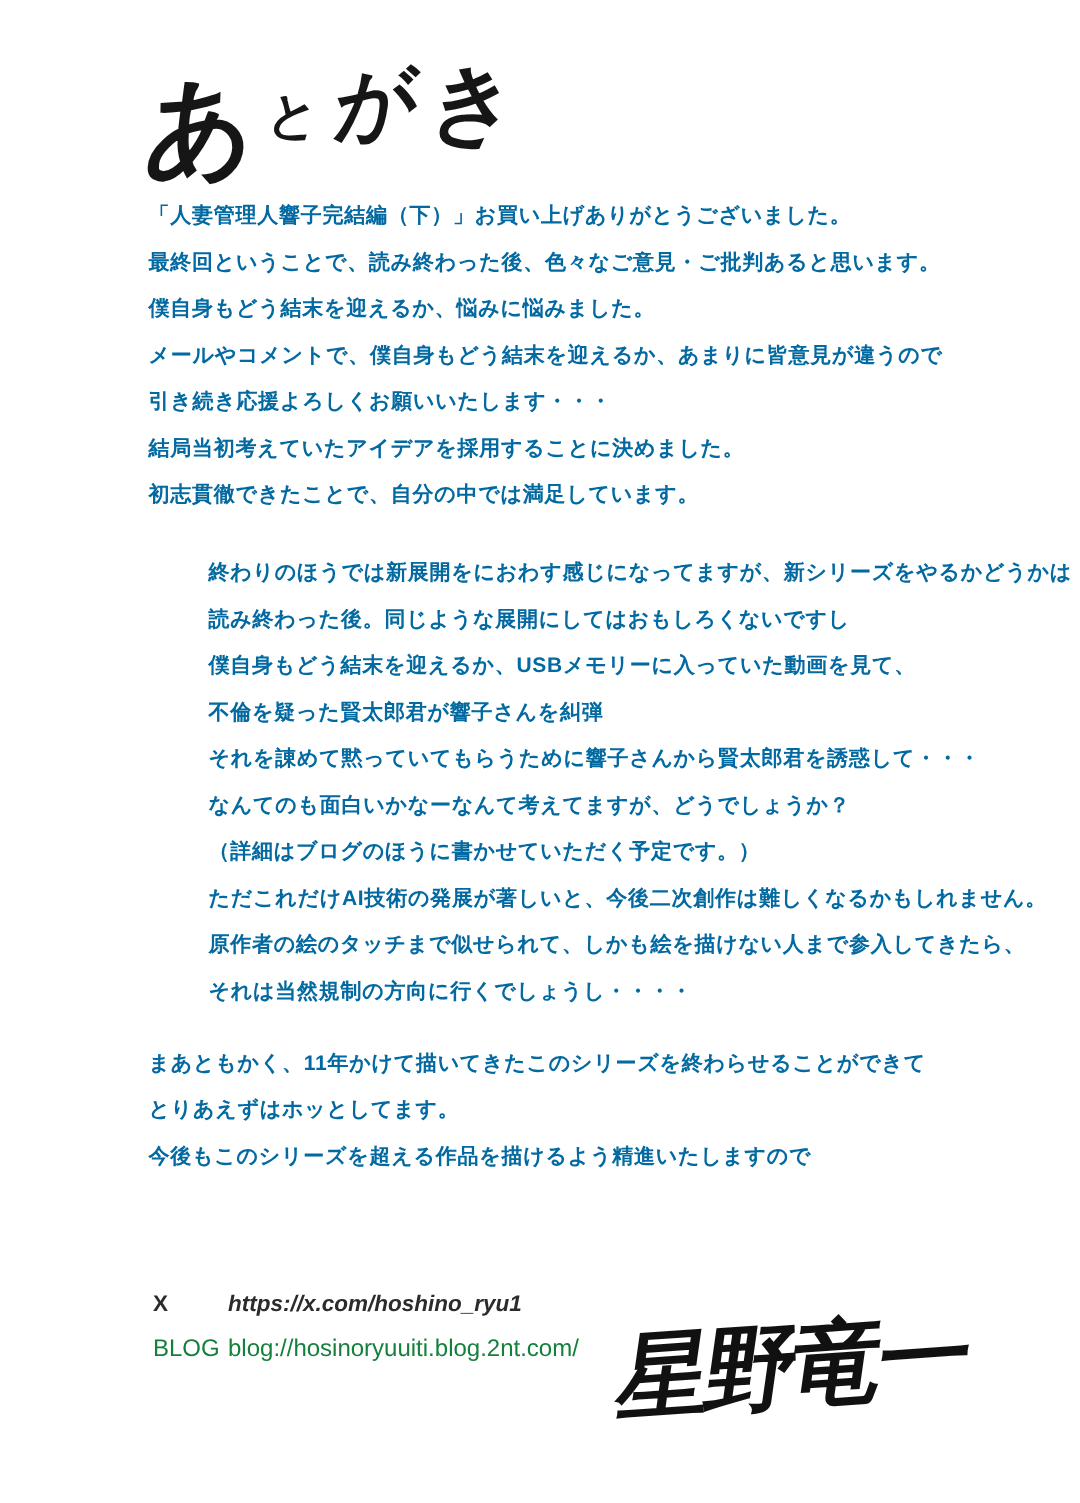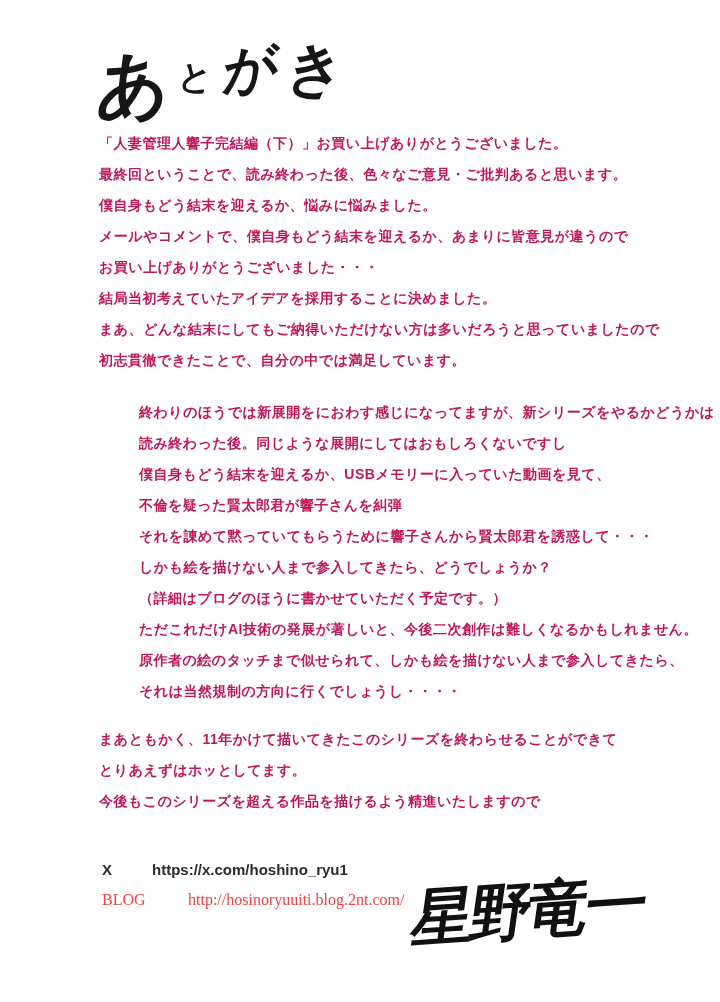--- a/index.html
+++ b/index.html
@@ -36,21 +36,21 @@
 
   
   .body-text {
     position: absolute;
     left: 99px;
     top: 128px;
     width: 580px;
     font-size: 14px;
     font-weight: 600;
     letter-spacing: 0.5px;
-    color: #be185d;
+    color: #0369a1;
   }
   .body-text .line {
     height: 31px;
     line-height: 31px;
     white-space: nowrap;
   }
   .para-2 { margin-top: 21px; margin-left: 40px; }
   .para-3 { margin-top: 17px; }
 
   
@@ -60,22 +60,22 @@
     top: 855px;
   }
   .link-row {
     display: flex;
     height: 30px;
     line-height: 30px;
     align-items: center;
   }
   .link-label { width: 50px; flex: 0 0 50px; }
   .x-row { font-family: "Liberation Sans", sans-serif; font-size: 15px; font-weight: 600; color: #2b2b2b; }
-  .x-row .link-url { font-weight: 600; }
-  .blog-row { font-family: Liberation Serif, serif; font-size: 16px; font-weight: 400; color: #ef4444; gap: 36px; }
+  .x-row .link-url { font-weight: 600; font-style: italic; }
+  .blog-row { font-family: Liberation Sans, sans-serif; font-size: 16px; font-weight: 400; color: #15803d; }
 
   
   .signature {
     position: absolute;
     left: 412px;
     top: 880px;
     font-family: "DejaVu Serif", serif;
     font-size: 62px;
     font-weight: 900;
     color: #111111;
@@ -93,50 +93,49 @@
   <div class="title">
     <span class="c1">あ</span><span class="c2">と</span><span class="c3">が</span><span class="c4">き</span>
   </div>
 
   <div class="body-text">
     <div class="para para-1">
       <div class="line">「人妻管理人響子完結編（下）」お買い上げありがとうございました。</div>
       <div class="line">最終回ということで、読み終わった後、色々なご意見・ご批判あると思います。</div>
       <div class="line">僕自身もどう結末を迎えるか、悩みに悩みました。</div>
       <div class="line">メールやコメントで、僕自身もどう結末を迎えるか、あまりに皆意見が違うので</div>
-      <div class="line">お買い上げありがとうございました・・・</div>
+      <div class="line">引き続き応援よろしくお願いいたします・・・</div>
       <div class="line">結局当初考えていたアイデアを採用することに決めました。</div>
-      <div class="line">まあ、どんな結末にしてもご納得いただけない方は多いだろうと思っていましたので</div>
       <div class="line">初志貫徹できたことで、自分の中では満足しています。</div>
     </div>
     <div class="para para-2">
       <div class="line">終わりのほうでは新展開をにおわす感じになってますが、新シリーズをやるかどうかは</div>
       <div class="line">読み終わった後。同じような展開にしてはおもしろくないですし</div>
       <div class="line">僕自身もどう結末を迎えるか、USBメモリーに入っていた動画を見て、</div>
       <div class="line">不倫を疑った賢太郎君が響子さんを糾弾</div>
       <div class="line">それを諌めて黙っていてもらうために響子さんから賢太郎君を誘惑して・・・</div>
-      <div class="line">しかも絵を描けない人まで参入してきたら、どうでしょうか？</div>
+      <div class="line">なんてのも面白いかなーなんて考えてますが、どうでしょうか？</div>
       <div class="line">（詳細はブログのほうに書かせていただく予定です。）</div>
       <div class="line">ただこれだけAI技術の発展が著しいと、今後二次創作は難しくなるかもしれません。</div>
       <div class="line">原作者の絵のタッチまで似せられて、しかも絵を描けない人まで参入してきたら、</div>
       <div class="line">それは当然規制の方向に行くでしょうし・・・・</div>
     </div>
     <div class="para para-3">
       <div class="line">まあともかく、11年かけて描いてきたこのシリーズを終わらせることができて</div>
       <div class="line">とりあえずはホッとしてます。</div>
       <div class="line">今後もこのシリーズを超える作品を描けるよう精進いたしますので</div>
     </div>
   </div>
 
   <div class="links">
     <div class="link-row x-row">
       <span class="link-label">X</span>
       <span class="link-url">https://x.com/hoshino_ryu1</span>
     </div>
     <div class="link-row blog-row">
       <span class="link-label">BLOG</span>
-      <span class="link-url">http://hosinoryuuiti.blog.2nt.com/</span>
+      <span class="link-url">blog://hosinoryuuiti.blog.2nt.com/</span>
     </div>
   </div>
 
   <div class="signature">星野竜一</div>
 
 </div>
 
 </body></html>

